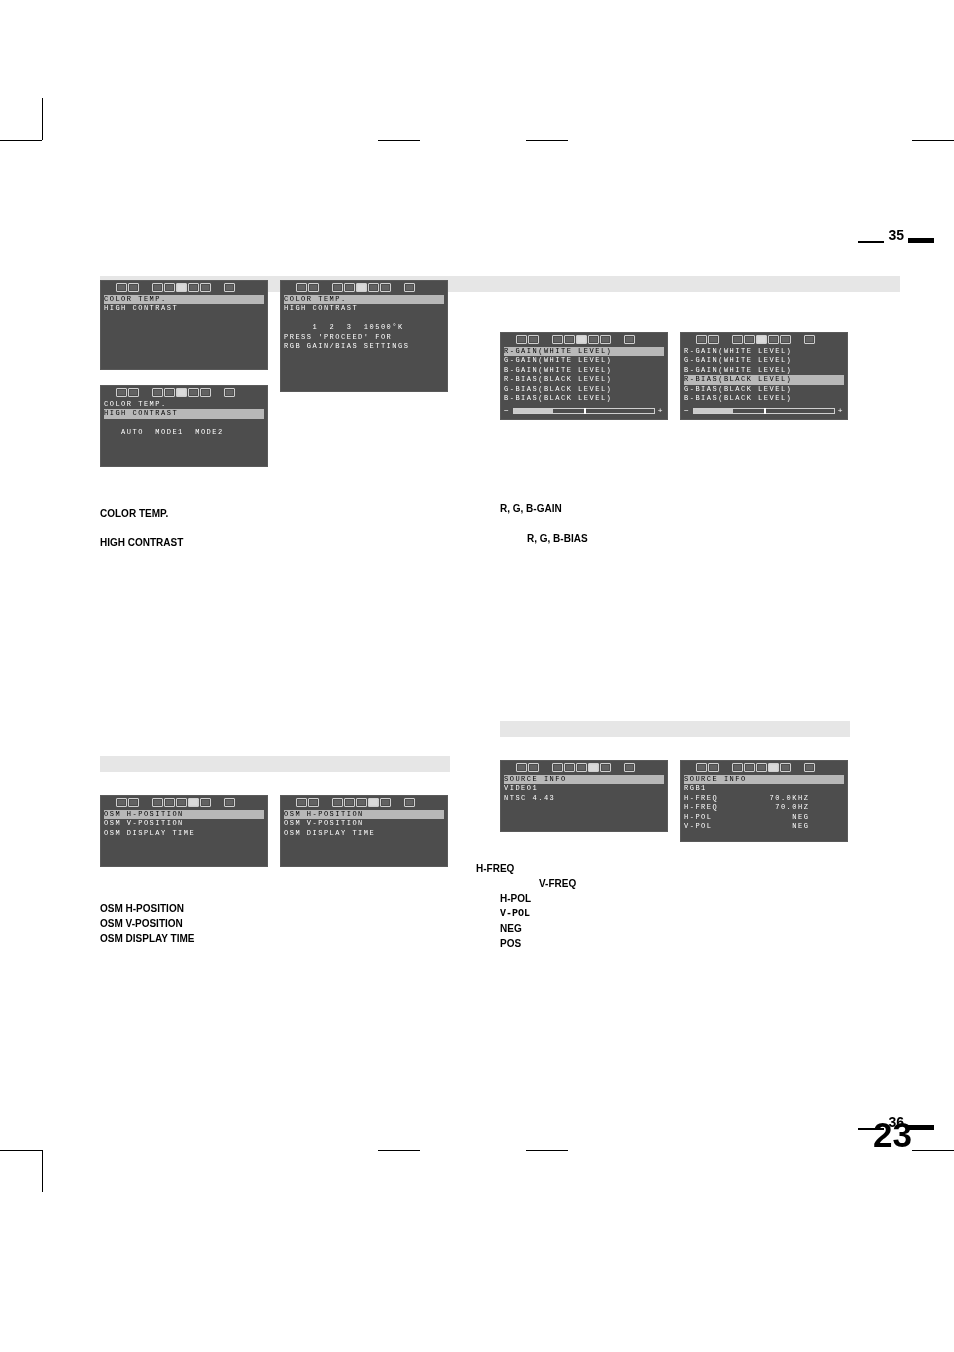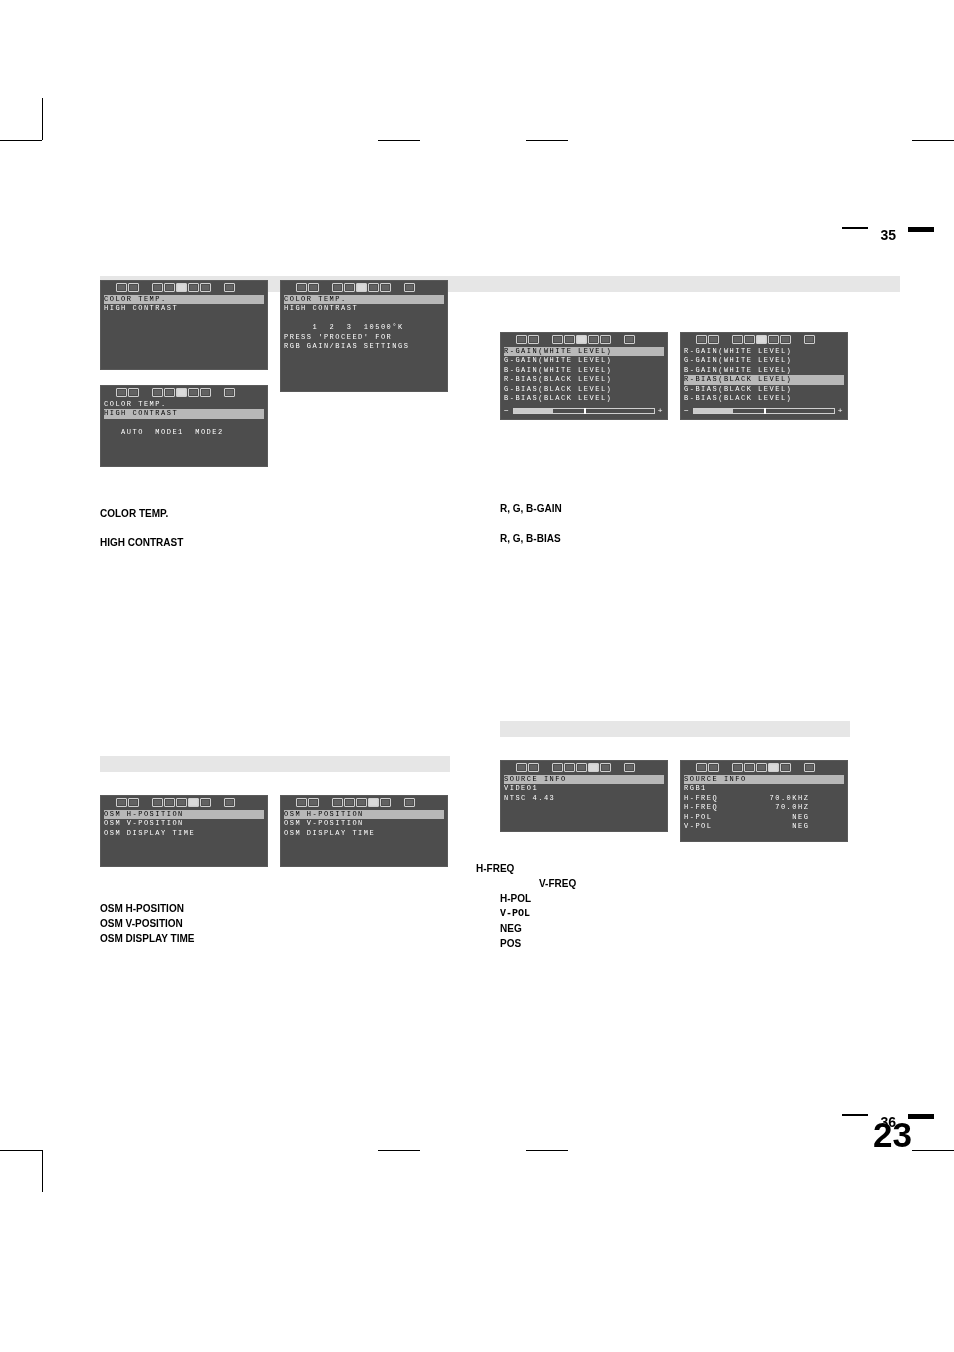--- a/index.html
+++ b/index.html
@@ -5,21 +5,21 @@
   * { box-sizing: border-box; margin: 0; padding: 0; }
   html, body { width: 954px; height: 1352px; background: #fff; font-family: Arial, Helvetica, sans-serif; color: #000; }
   body { position: relative; }
 
   
   .crop { position: absolute; background: #000; }
   .crop.h { height: 1px; width: 42px; }
   .crop.v { width: 1px; height: 42px; }
 
   
-  .page-rule { position: absolute; right: 20px; display: flex; align-items: flex-start; gap: 12px; }
+  .page-rule { position: absolute; right: 20px; display: flex; align-items: flex-end; gap: 4px; }
   .page-rule .line-l { height: 2px; width: 26px; background: #000; }
   .page-rule .line-r { height: 5px; width: 26px; background: #000; }
   .page-rule .num { font-size: 14px; font-weight: bold; }
 
   .big-page { position: absolute; right: 42px; font-size: 35px; font-weight: bold; }
 
   
   .osd {
     position: absolute;
     width: 168px;
@@ -234,21 +234,21 @@
         <span class="thumb"></span>
       </span>
     <span class="plus">+</span>
   </div>
 </div>
 
 <div class="label" style="left:100px; top:505px;">COLOR TEMP.</div>
 <div class="label" style="left:100px; top:534px;">HIGH CONTRAST</div>
 
 <div class="label" style="left:500px; top:500px;">R, G, B-GAIN</div>
-<div class="label" style="left:500px; top:530px;">R, G, B-BIAS</div>
+<div class="label" style="left:527px; top:530px;">R, G, B-BIAS</div>
 
 <div class="bgbar" style="left:100px; top:756px; width:350px;"></div>
 <div class="bgbar" style="left:500px; top:721px; width:350px;"></div>
 
 <div class="osd" style="left:100px; top:795px; height:72px;">
   <div class="iconbar">
     <span class="ic unboxed"></span>
     <span class="ic"></span>
     <span class="ic"></span>
     <span class="ic unboxed"></span>

